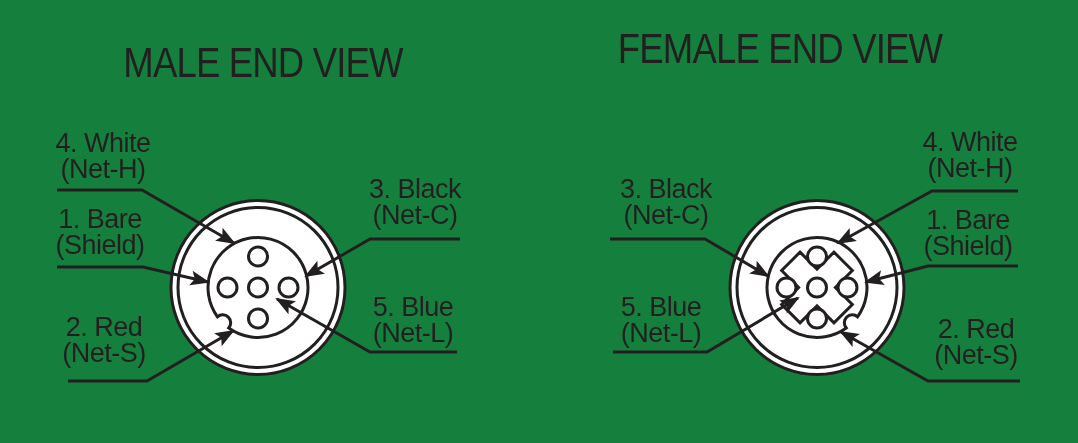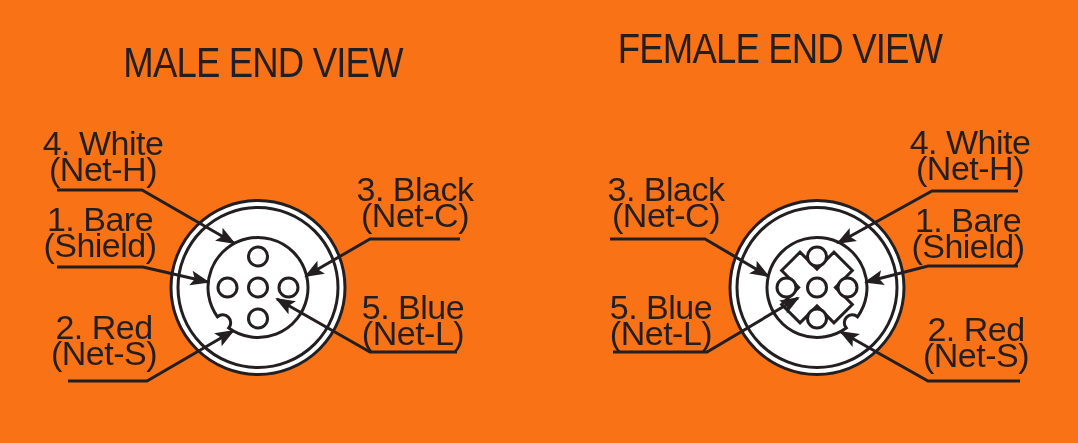--- a/index.html
+++ b/index.html
@@ -1,30 +1,30 @@
 <!DOCTYPE html>
 <html><head>
 <meta charset="utf-8">
 <style>
   html,body { margin:0; padding:0; background:#ffffff; }
   .stage {
     position:relative; width:1078px; height:443px;
-    background:#f97316; overflow:hidden;
+    background:#15803d; overflow:hidden;
     font-family:"Liberation Sans", sans-serif;
     color:#231f20;
   }
   .view-title {
     position:absolute; width:500px; text-align:center;
     font-size:43px; line-height:43px; letter-spacing:-1px;
     transform:scaleX(0.85); transform-origin:center top;
     white-space:nowrap;
   }
   .pinlabel {
     position:absolute; width:180px; text-align:center;
-    font-size:34px; line-height:26px; letter-spacing:-0.5px;
+    font-size:27px; line-height:26px; letter-spacing:-0.5px;
     white-space:nowrap;
   }
   svg.draw { position:absolute; left:0; top:0; }
 </style>
 </head>
 <body>
 
 <div class="stage">
 
   <div class="view-title" style="left:13px; top:41px;">MALE END VIEW</div>

